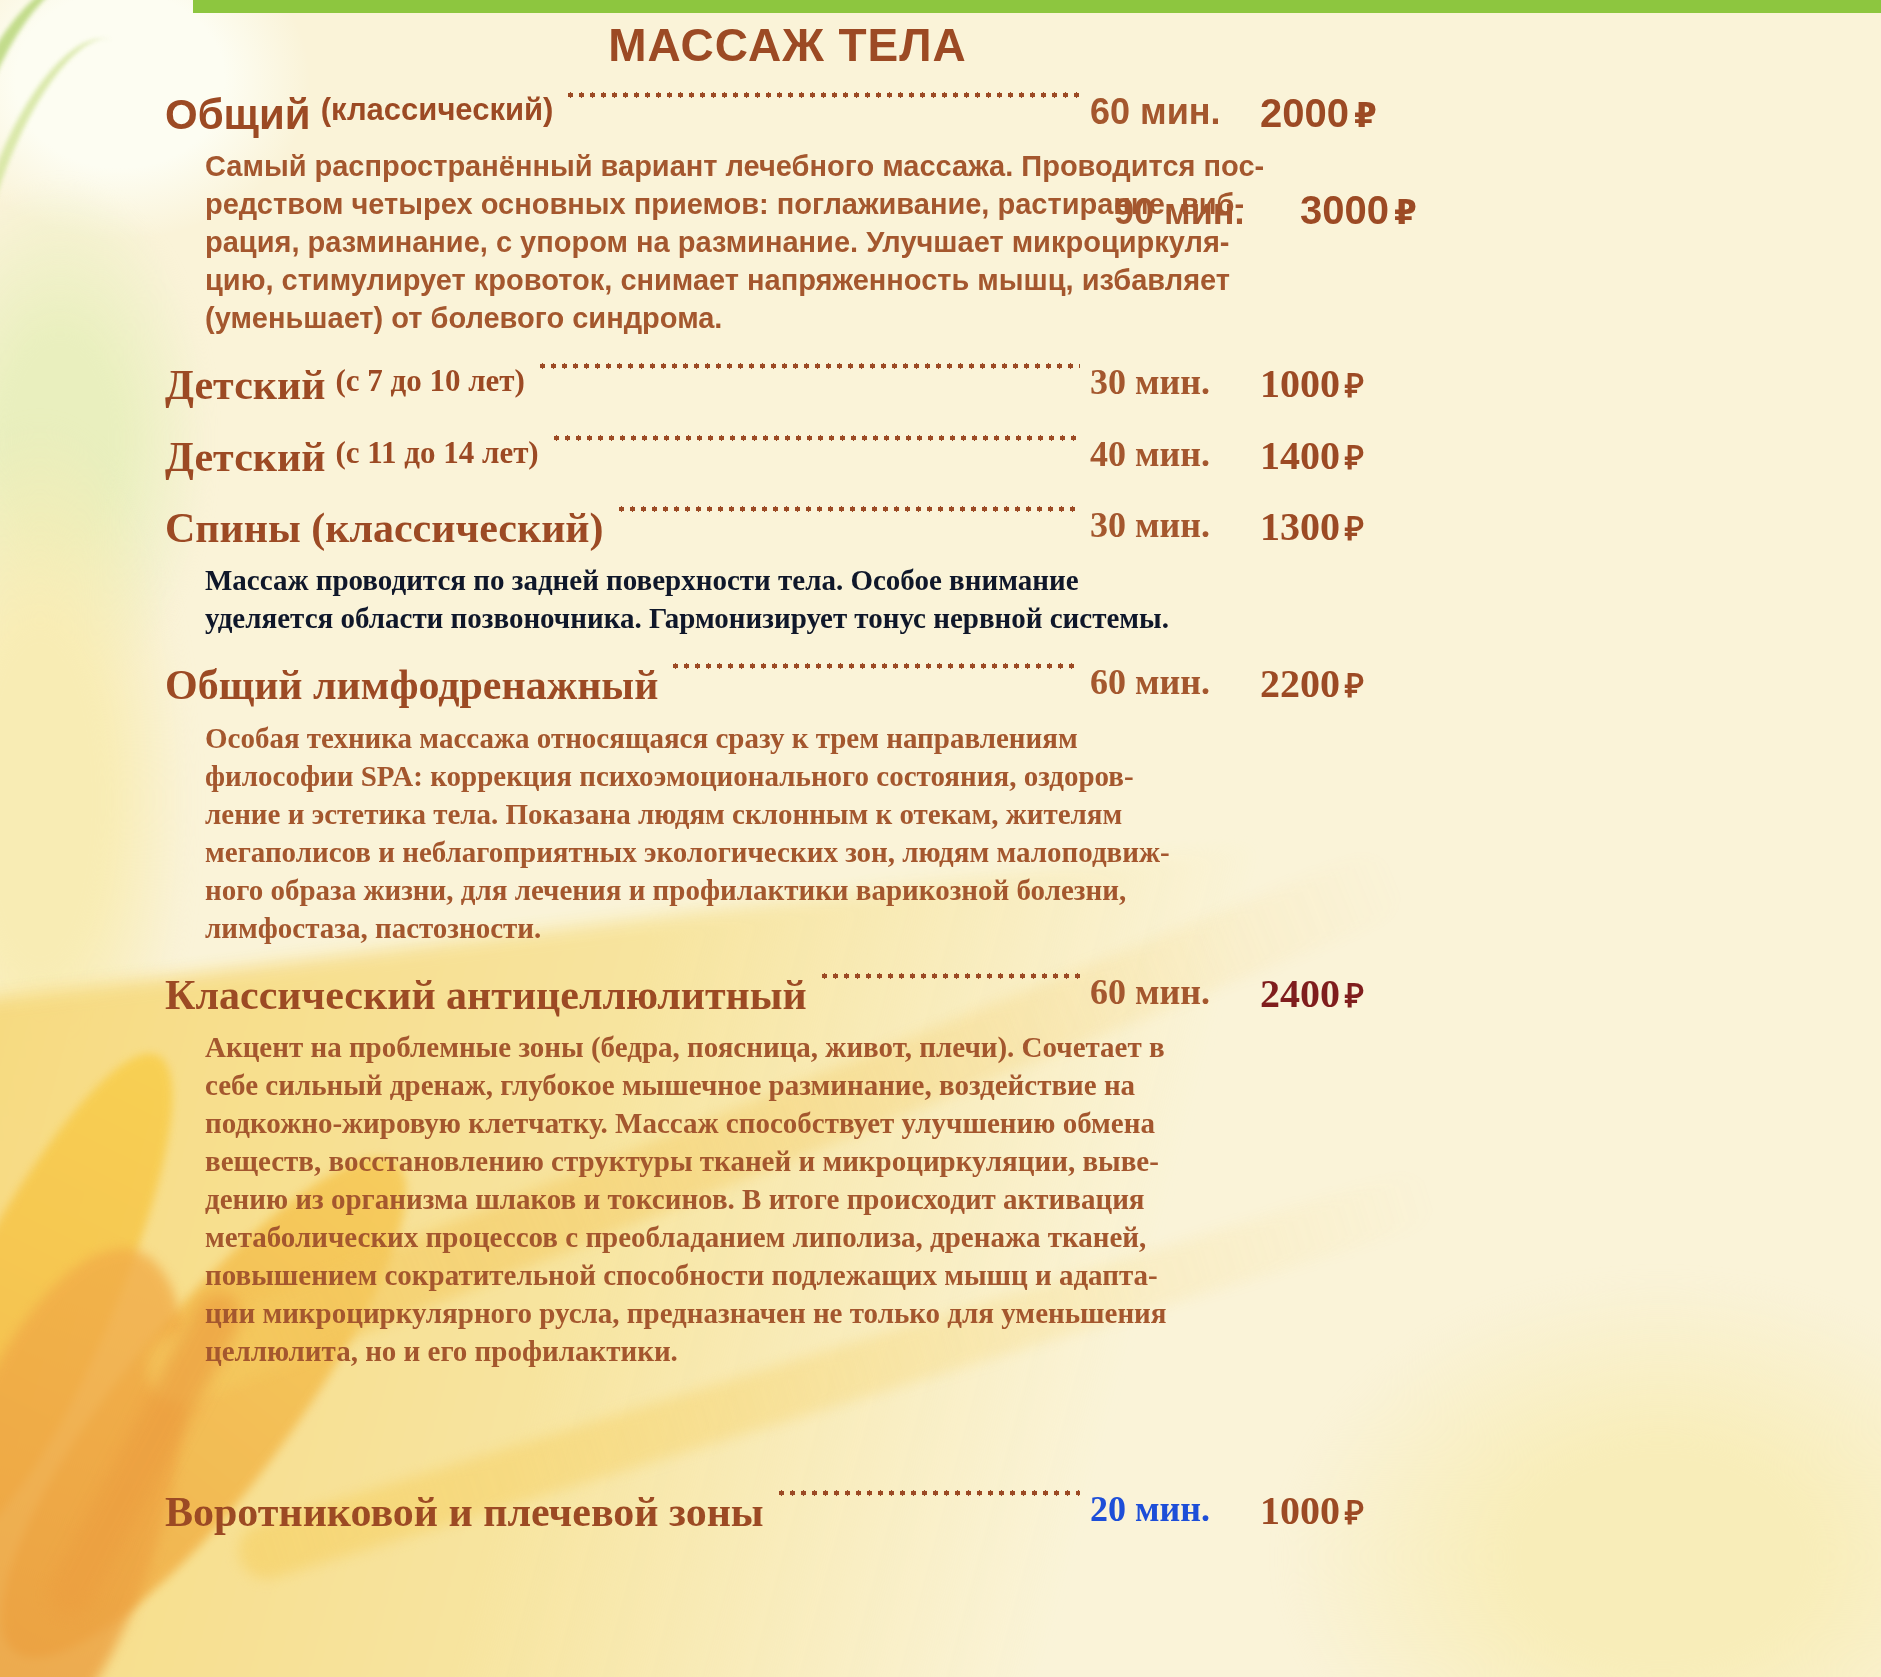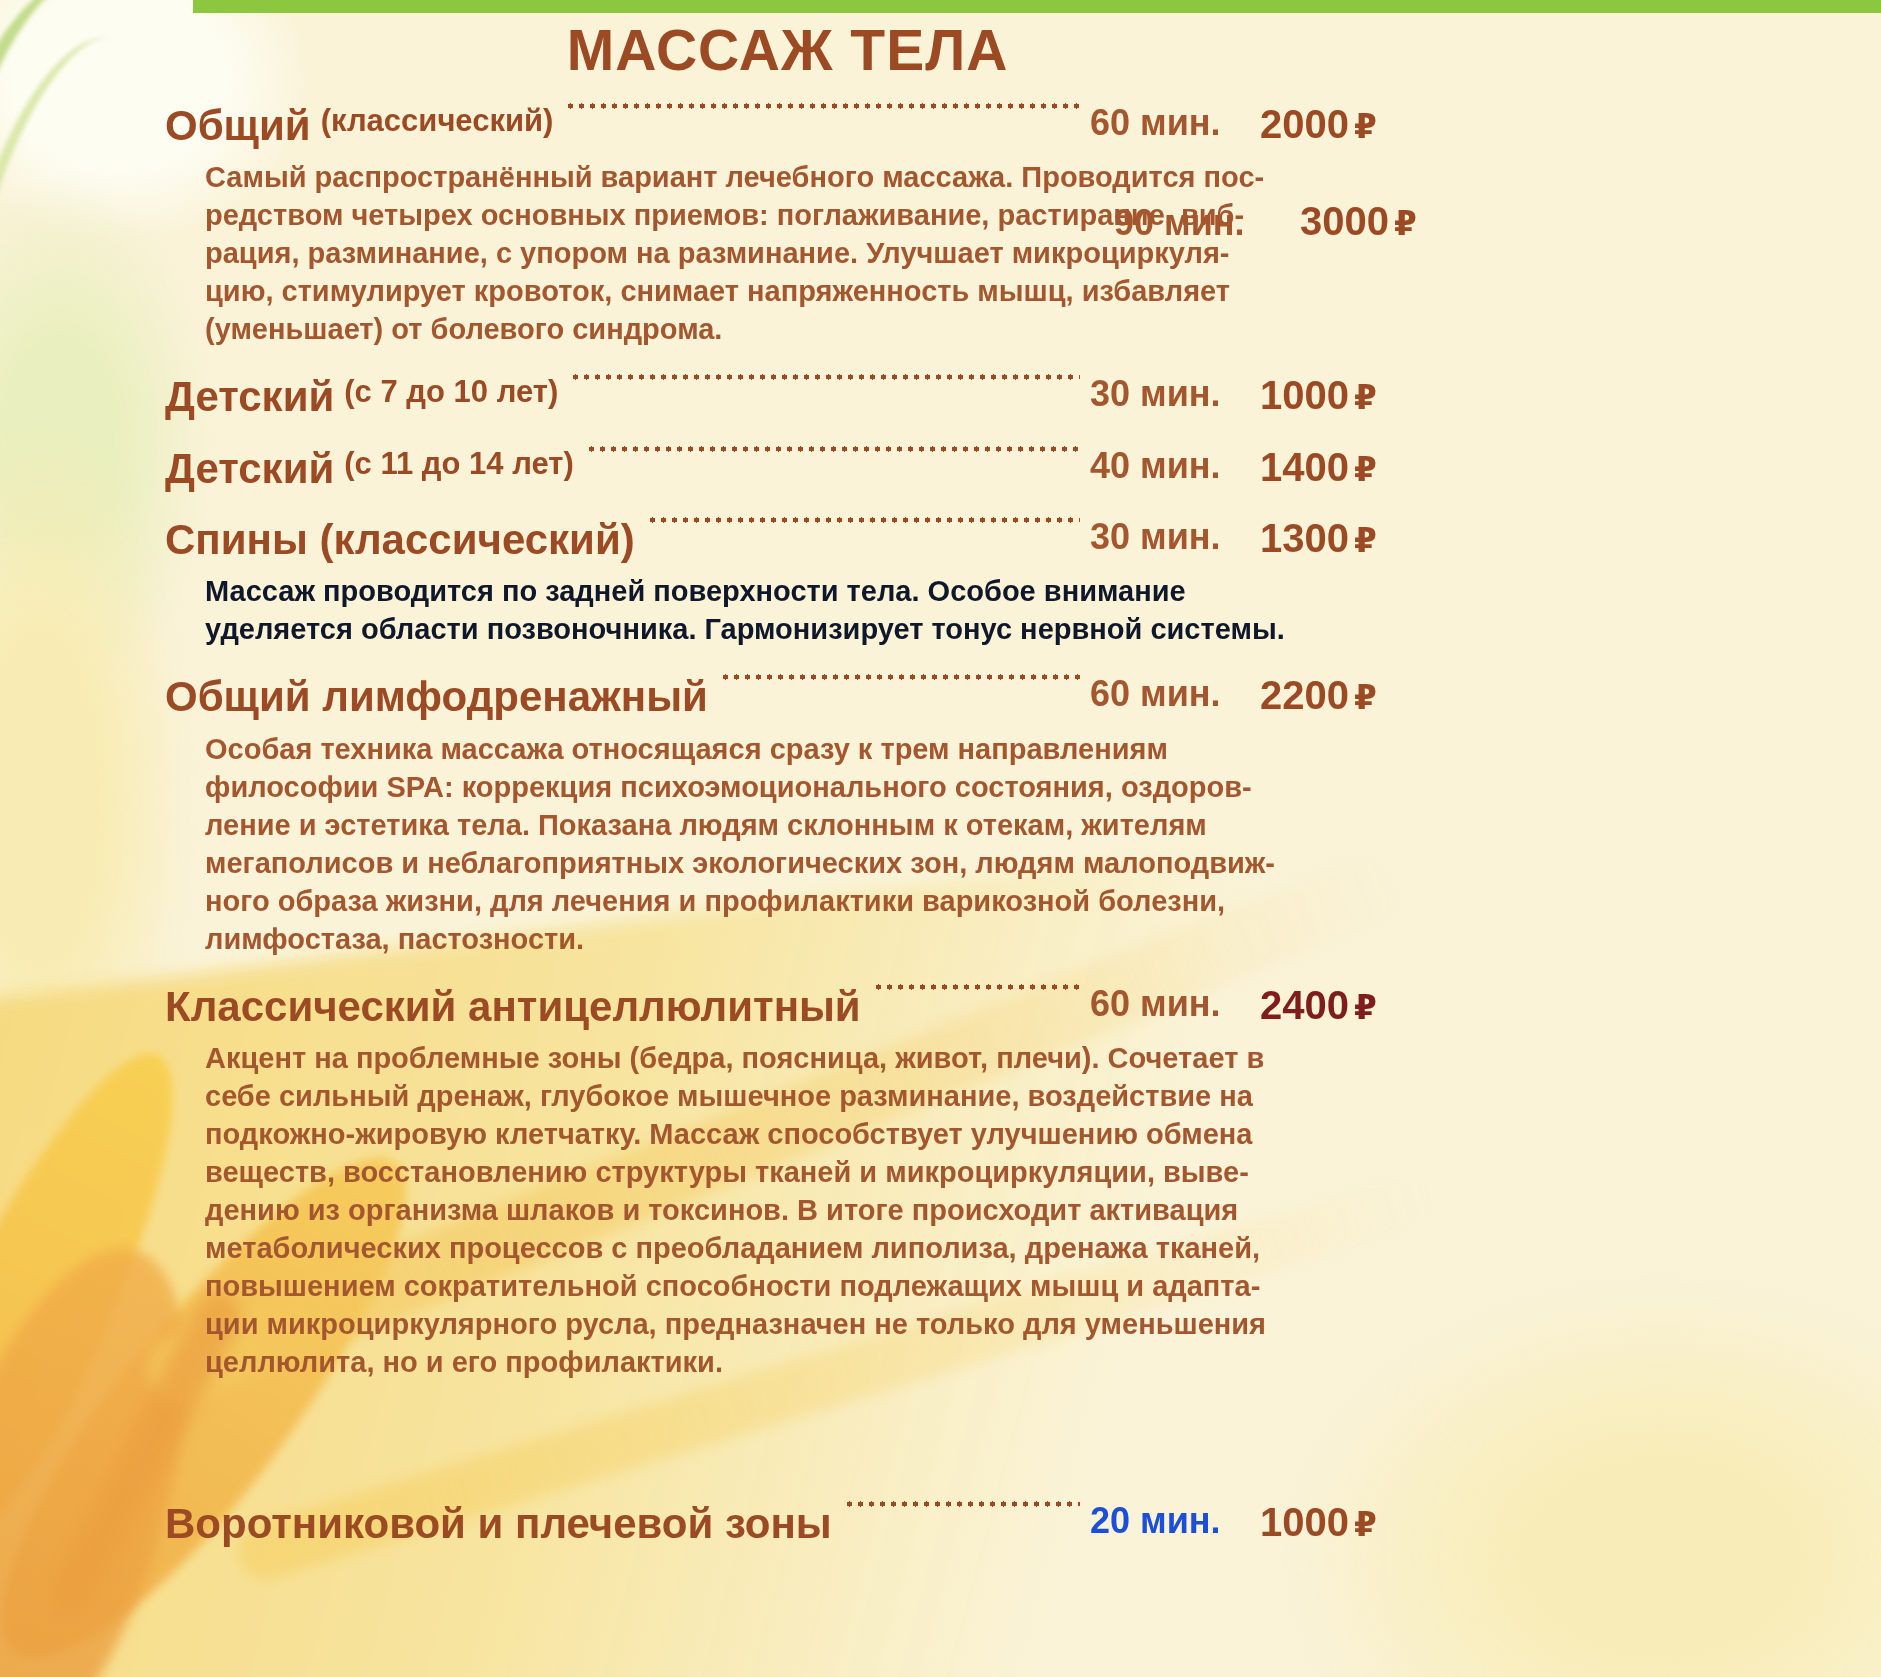--- a/index.html
+++ b/index.html
@@ -42,25 +42,25 @@
     background:#ec9f40;transform:rotate(-62deg);transform-origin:left center;filter:blur(8px);opacity:.7;}
   .br-wash{right:-160px;bottom:-160px;width:760px;height:560px;
     background:radial-gradient(closest-side,#f8edb9 40%,rgba(248,237,185,0));filter:blur(10px);}
 
   
   .topbar{position:absolute;top:0;left:193px;right:0;height:13px;z-index:2;}
 
   .content{position:relative;z-index:3;}
   h1.title{
     margin:22px 0 24px 165px;width:1245px;text-align:center;
-    font-size:57px;font-weight:bold;letter-spacing:1px;line-height:1;
+    font-size:46px;font-weight:bold;letter-spacing:1px;line-height:1;
   }
 
   main{margin-left:165px;width:1245px;}
-  .service + .service{margin-top:26px;}
+  .service + .service{margin-top:26px;font-family:Liberation Serif, serif;}
   .service:last-child{margin-top:120px;}
 
   .row{display:flex;}
   .name{font-size:42px;font-weight:bold;line-height:1.08;white-space:nowrap;}
   .note{font-size:31px;font-weight:bold;padding:0 0 4px 10px;white-space:nowrap;}
   .leader{flex:1;height:6px;margin:0 10px 10px 12px;min-width:40px;
     background-image:radial-gradient(circle,currentColor 2.5px,rgba(0,0,0,0) 2.7px);
     background-size:11px 6px;background-repeat:repeat-x;background-position:left center;}
   .duration{width:170px;font-size:36px;font-weight:bold;line-height:1.1;white-space:nowrap;}
   .price{width:150px;font-size:40px;font-weight:bold;line-height:1.05;white-space:nowrap;}

